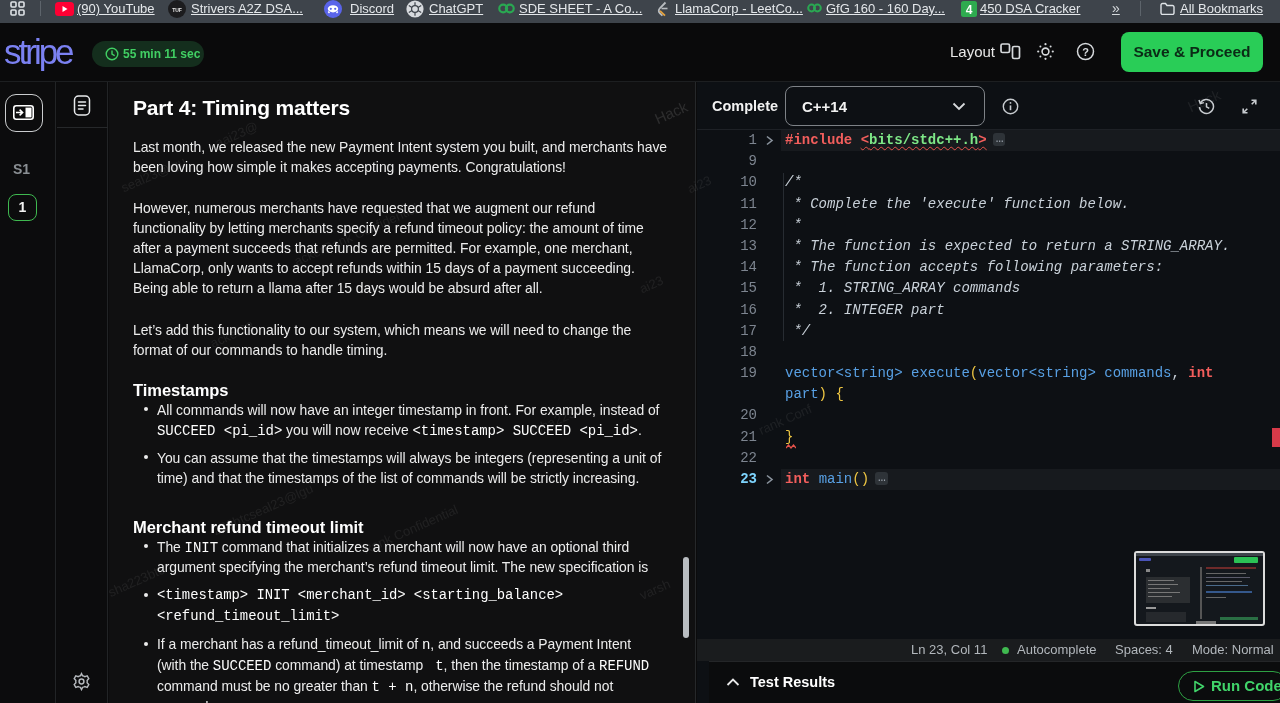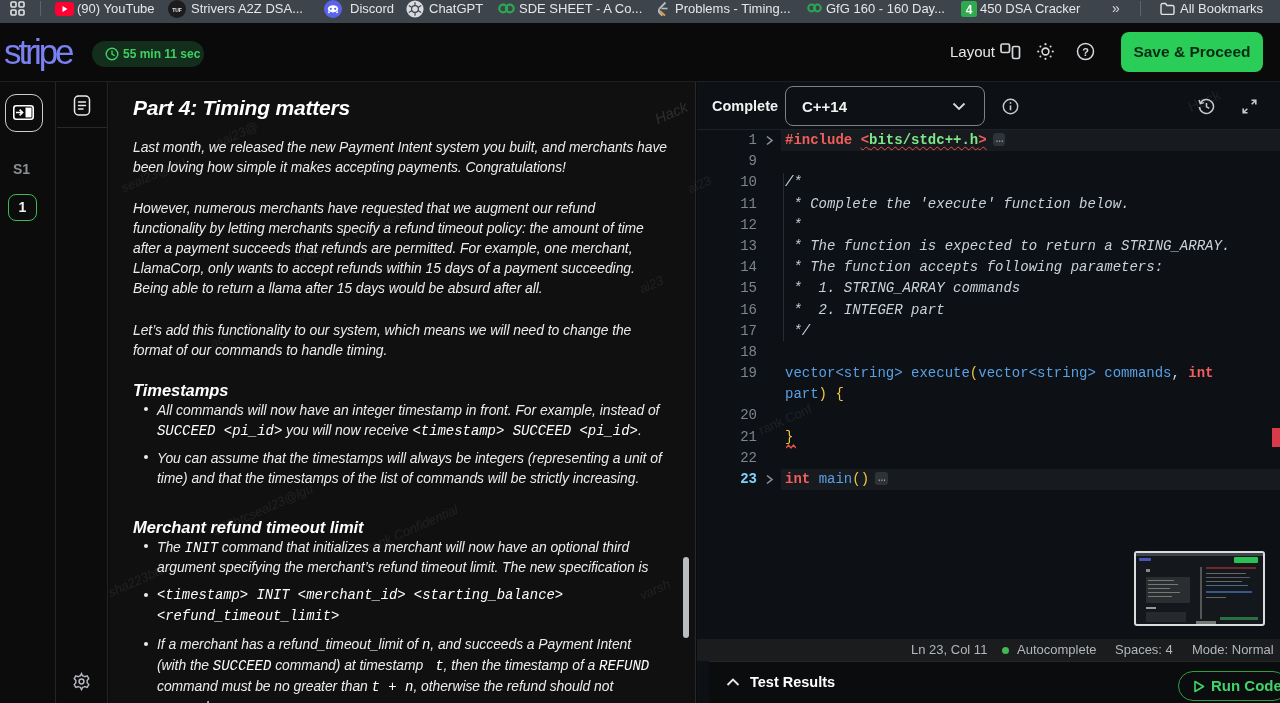--- a/index.html
+++ b/index.html
@@ -5,21 +5,21 @@
   * { margin:0; padding:0; box-sizing:border-box; }
   html,body { width:1280px; height:703px; overflow:hidden; background:#0b0b0c;
     font-family:"Liberation Sans", sans-serif; }
   #page { position:relative; width:1280px; height:703px; overflow:hidden; }
   .abs { position:absolute; }
   svg { display:block; }
 
   
   #bmbar { position:absolute; left:0; top:0; width:1280px; height:23px; background:#3e444b; }
   #bmbar .bm { position:absolute; top:0; height:17px; line-height:17px; color:#e4e7ea;
-    font-size:13px; white-space:nowrap; }
+    font-size:13px; white-space:nowrap;text-decoration:underline; }
   #bmbar .ic { position:absolute; top:1px; }
 
   
   #header { position:absolute; left:0; top:23px; width:1280px; height:59px; background:#0a0a0b;
     border-bottom:1px solid #1d1f21; }
   #stripe { position:absolute; left:4px; top:9px; font-size:35px; font-weight:normal;
     color:#7b81f2; letter-spacing:-3px; }
   #timerpill { position:absolute; left:92px; top:18px; width:112px; height:26px;
     background:#142e1d; border-radius:13px; color:#41cf63; font-size:12px; font-weight:bold; white-space:nowrap; }
   #savebtn { position:absolute; left:1121px; top:9px; width:142px; height:40px;
@@ -27,21 +27,21 @@
     text-align:center; line-height:40px; }
 
   
   #actcol { position:absolute; left:0; top:82px; width:56px; height:621px; background:#0c0c0d;
     border-right:1px solid #222426; }
   #tabcol { position:absolute; left:57px; top:82px; width:51px; height:621px; background:#0c0c0d;
     border-right:1px solid #222426; }
 
   
   #problem { position:absolute; left:109px; top:82px; width:586px; height:621px;
-    background:#101011; color:#ececec; overflow:hidden;font-style:italic; }
+    background:#101011; color:#ececec; overflow:hidden; }
   #problem .ln { position:absolute; white-space:nowrap; font-size:13.9px; line-height:20px;
     letter-spacing:-0.05px; }
   #problem .dot { position:absolute; width:4px; height:4px; border-radius:50%; background:#ececec; }
   #problem .h1 { font-size:21px; font-weight:bold; color:#fff; letter-spacing:-0.2px; }
   #problem .h2 { font-size:16.5px; font-weight:bold; color:#fff; }
   .mono { font-family:"Liberation Mono", monospace; font-size:14px; color:#fdfdfd; }
 
   
   #editor { position:absolute; left:697px; top:82px; width:583px; height:621px;
     background:#0d1014; }
@@ -122,21 +122,21 @@
         <circle cx="6.2" cy="6.5" r="3.9"></circle>
           <circle cx="12.8" cy="6.5" r="3.9"></circle>
       </g>
     </svg>
     <span class="bm" style="left:519px">SDE SHEET - A Co...</span>
     <svg class="ic" style="left:654px;top:0" width="17" height="17" viewBox="0 0 17 17">
       <path d="M11.5 2.5 L6 8 a4 4 0 0 0 0 5.4 l2.4 2.2" fill="none" stroke="#b8bcc0" stroke-width="1.8"></path>
       <path d="M6 10.8 l5 4.8" fill="none" stroke="#e6a23c" stroke-width="1.8"></path>
       <path d="M7.5 8.5 h6" stroke="#b8bcc0" stroke-width="1.6"></path>
     </svg>
-    <span class="bm" style="left:675px">Problems - Timing...</span>
+    <span class="bm" style="left:675px">LlamaCorp - LeetCo...</span>
     <svg class="ic" style="left:806px;top:2px" width="17" height="12" viewBox="0 0 17 12">
       <g fill="none" stroke="#2aa852" stroke-width="2">
         <circle cx="5.6" cy="6" r="3.4"></circle>
           <circle cx="11.4" cy="6" r="3.4"></circle>
       </g>
     </svg>
     <span class="bm" style="left:826px">GfG 160 - 160 Day...</span>
     <svg class="ic" style="left:961px;top:1px" width="16" height="16" viewBox="0 0 16 16">
       <rect x="0" y="0" width="16" height="16" rx="2.5" fill="#2eab4f"></rect>
       <text x="8" y="12.5" font-size="12" font-weight="bold" fill="#fff" text-anchor="middle" font-family="Liberation Sans">4</text>

